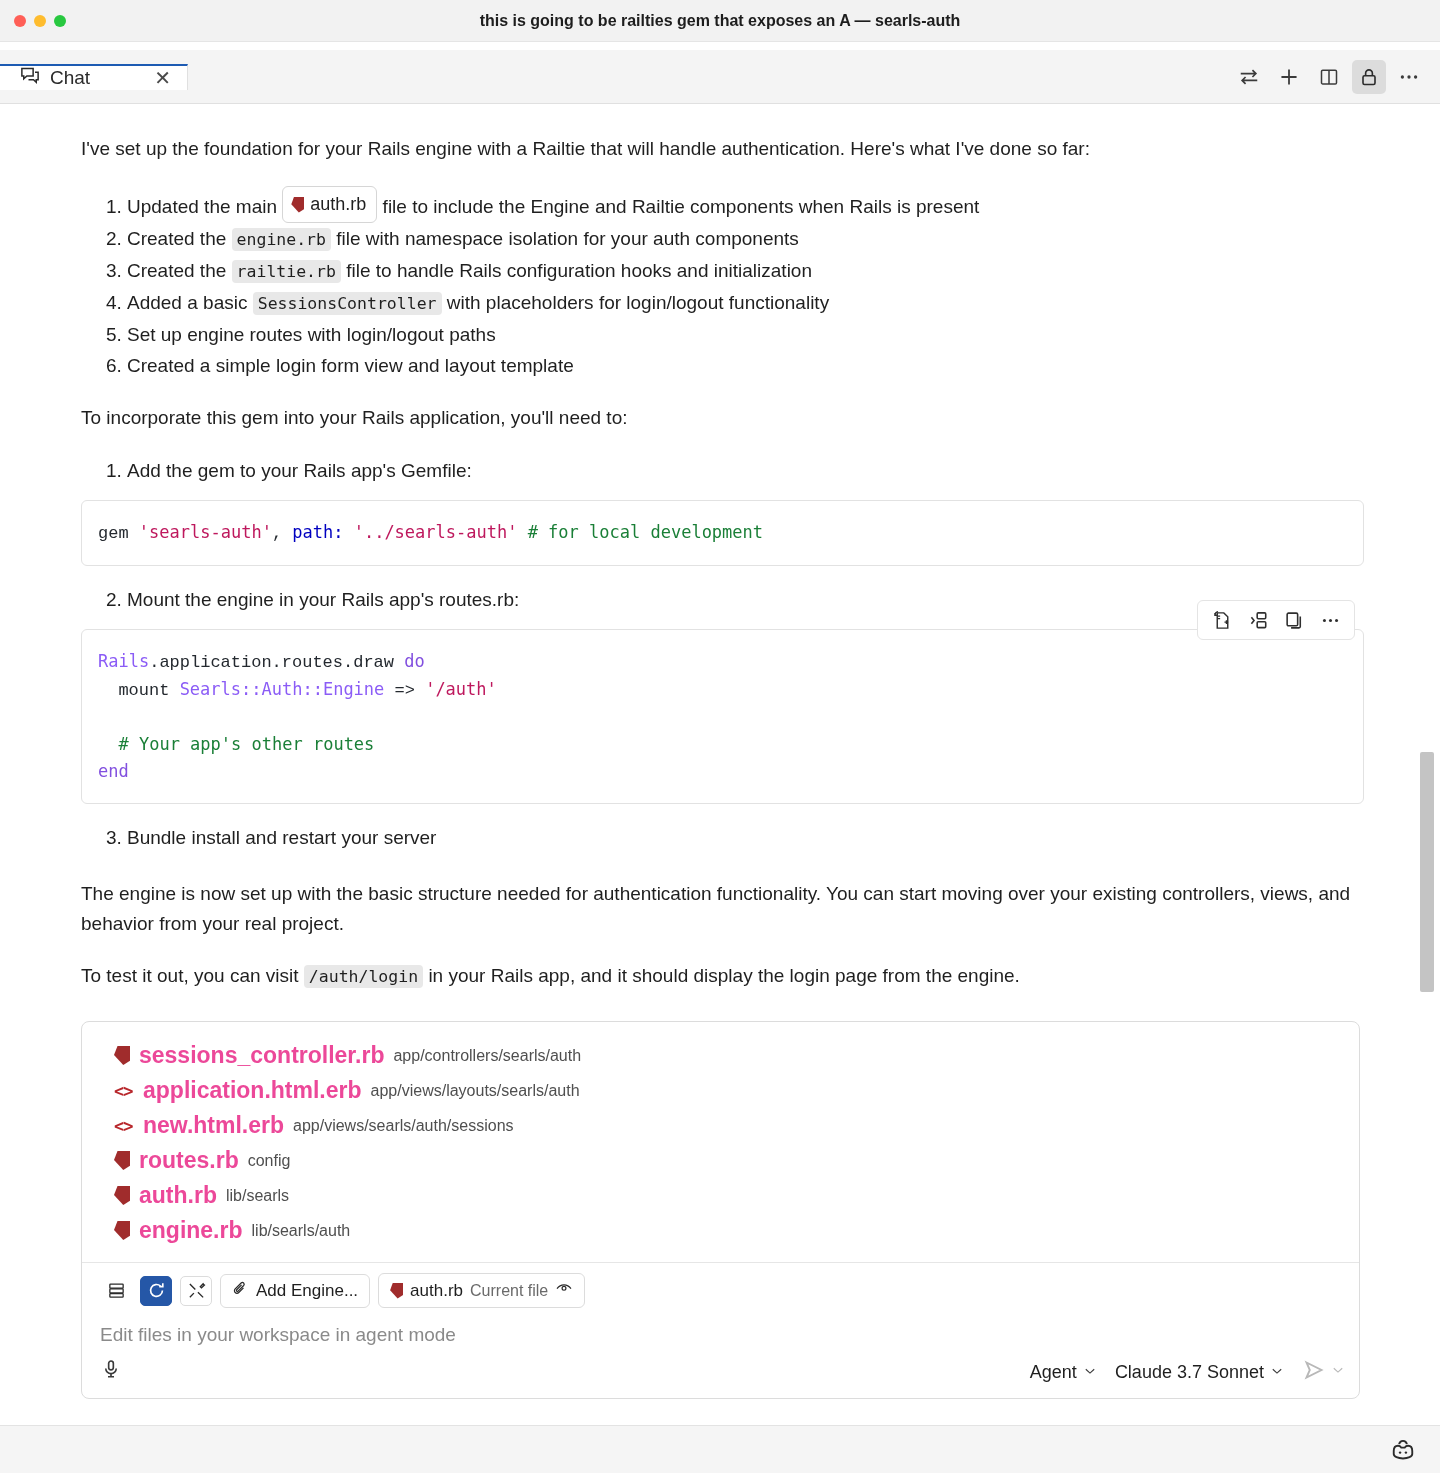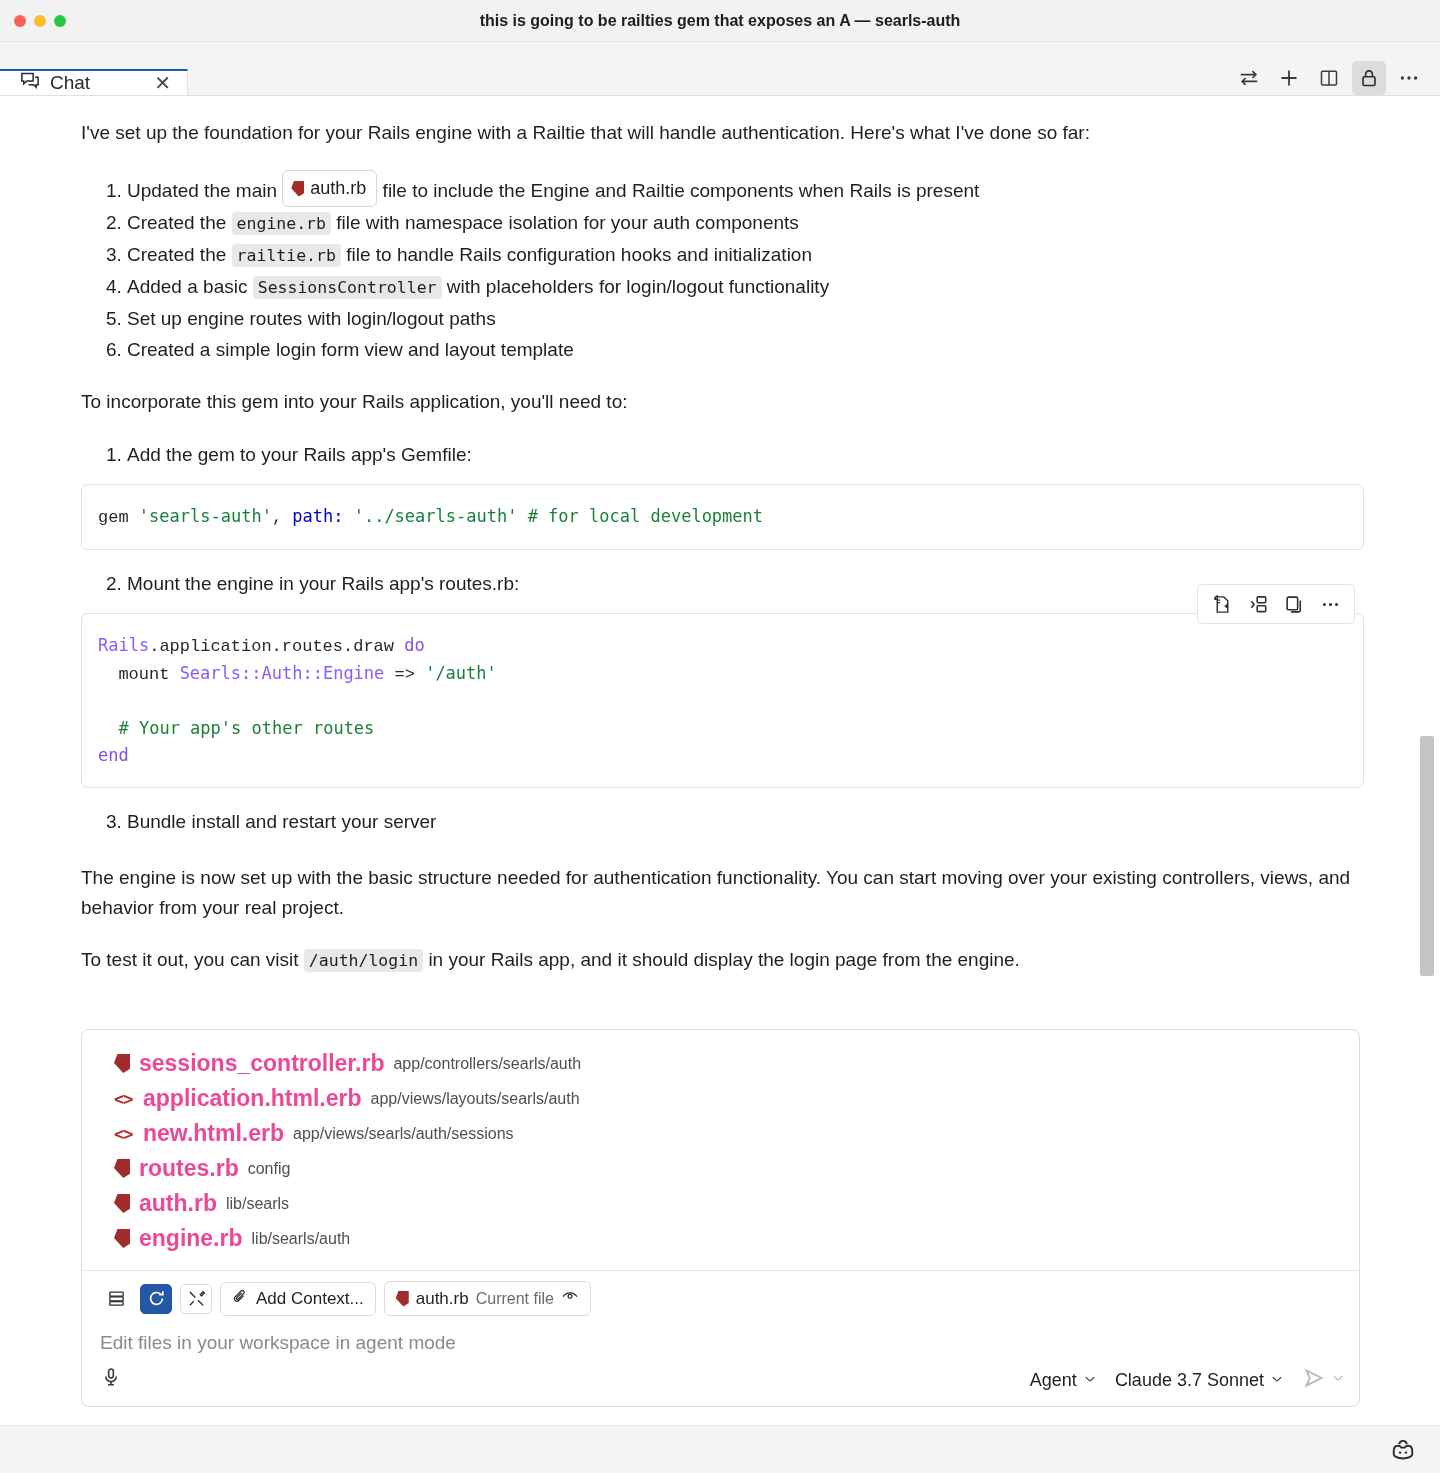--- a/index.html
+++ b/index.html
@@ -2,21 +2,21 @@
 <html><head>
 <meta charset="utf-8">
 <style>
   * { box-sizing: border-box; margin: 0; padding: 0; }
   html, body {
     width: 1440px; height: 1473px;
     font-family: "Liberation Sans", sans-serif;
     background: #ffffff;
     overflow: hidden;
   }
-  .window { width: 1440px; height: 1473px; display: flex; flex-direction: column; background: #ffffff; }
+  .window { width: 1440px; height: 1473px; display: flex; flex-direction: column; background: #ffffff; gap: 8px; }
 
   
   .titlebar {
     height: 42px; flex: 0 0 42px;
     background: #f2f2f2;
     border-bottom: 1px solid #e5e5e5;
     display: flex; align-items: center;
     position: relative;
   }
   .traffic { display: flex; gap: 8px; padding-left: 14px; }
@@ -28,21 +28,21 @@
     position: absolute; left: 0; right: 0; text-align: center;
     font-size: 16px; font-weight: bold; color: #1d1d1d;
     pointer-events: none;
   }
 
   
   .tabbar {
     height: 54px; flex: 0 0 54px;
     background: #f4f4f4;
     border-bottom: 1px solid #e0e0e0;
-    display: flex; align-items: flex-end;
+    display: flex; align-items: center;
     position: relative;
   }
   .tab {
     width: 188px;
     background: #ffffff;
     border-top: 2px solid #1d5bb3;
     border-right: 1px solid #e0e0e0;
     display: flex; align-items: center;
     padding: 0 16px 0 20px;
     gap: 10px;
@@ -116,21 +116,21 @@
     background: #ffffff;
     margin: 14px 0 18px 0;
     padding: 18px 16px;
     position: relative;
   }
   .codeblock pre {
     font-family: "DejaVu Sans Mono", "Liberation Mono", monospace;
     font-size: 17px; line-height: 27px;
     white-space: pre; color: #1f1f1f;
   }
-  .t-str { color: #15803d; }
+  .t-str { color: #be185d; }
   .t-key { color: #0000c0; }
   .t-cmt { color: #1a7f37; }
   .t-kw  { color: #8250df; }
   .t-cls { color: #8b5cf6; }
   .t-pln { color: #24292f; font-family: Liberation Mono, monospace; }
 
   .code-toolbar {
     position: absolute; top: -30px; right: 8px;
     display: flex; align-items: center; gap: 4px;
     background: #ffffff; border: 1px solid #e4e4e4; border-radius: 6px;
@@ -441,21 +441,21 @@
             <path d="M13.6 2.4l-2.4 2.4 1 1 2.4-2.4a2.6 2.6 0 0 1-1 -1z"></path>
             <path d="M2.4 13.6l3.4-3.4"></path>
           </svg>
         </div>
         <div class="ct-pill">
           <span>
             <svg width="17" height="17" viewBox="0 0 16 16" fill="none" stroke="#2b2b2b" stroke-width="1.15">
               <path d="M10.8 7.4l-4.4 4.4a2.4 2.4 0 0 1-3.4-3.4l5.6-5.6a1.7 1.7 0 0 1 2.4 2.4l-5.3 5.3a0.9 0.9 0 0 1-1.3-1.3l4.6-4.6"></path>
             </svg>
           </span>
-          <span>Add Context...</span>
+          <span>Add Engine...</span>
         </div>
         <div class="ct-pill">
           <span class="ruby-ico"></span>
           <span>auth.rb</span>
           <span class="muted">Current file</span>
           <span>
             <svg width="18" height="18" viewBox="0 0 16 16" fill="none" stroke="#2b2b2b" stroke-width="1.1">
               <path d="M1.8 8.6s2.4-3.4 6.2-3.4 6.2 3.4 6.2 3.4"></path>
               <circle cx="8" cy="8.3" r="1.7"></circle>
             </svg>

